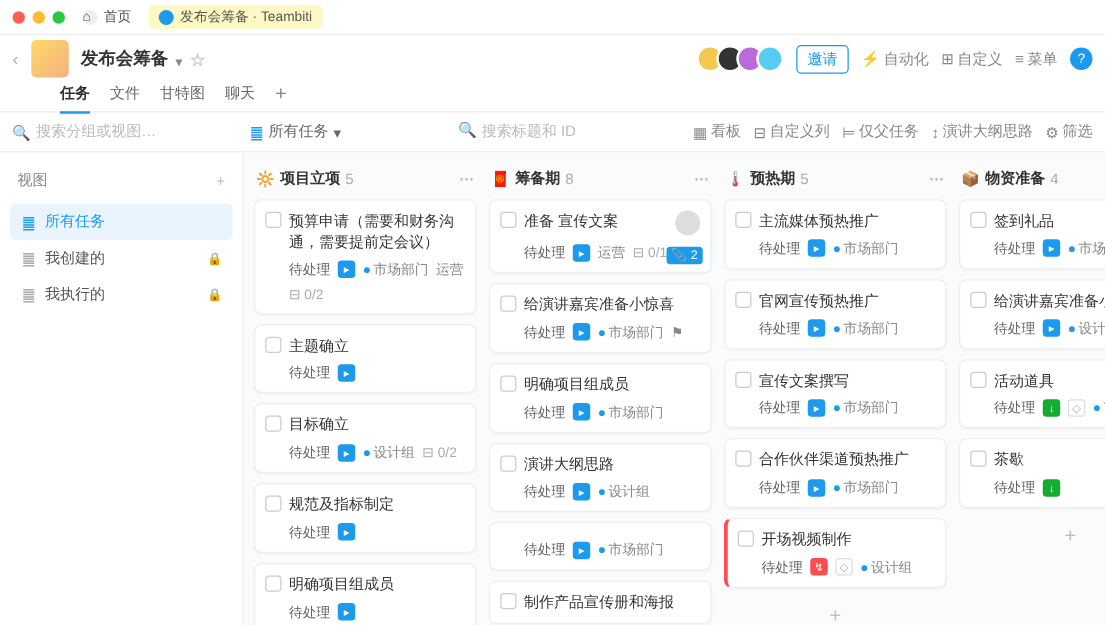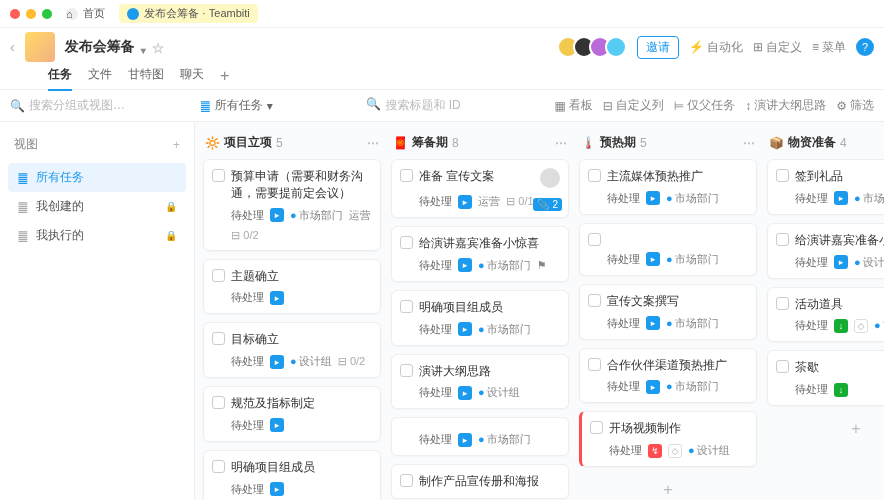--- a/index.html
+++ b/index.html
@@ -356,20 +356,21 @@
       <div class="card-meta">
             <span class="status-tag">待处理</span>
             <span class="badge blue">▸</span>
             <span class="dept"><span class="dot2">●</span>市场部门</span>
           </div>
 
     </div>
         <div class="card ">
       <div class="card-row1">
         <div class="chk"></div>
+        <div class="card-title">官网宣传预热推广</div>
 
       </div>
       <div class="card-meta">
             <span class="status-tag">待处理</span>
             <span class="badge blue">▸</span>
             <span class="dept"><span class="dot2">●</span>市场部门</span>
           </div>
 
     </div>
         <div class="card ">

